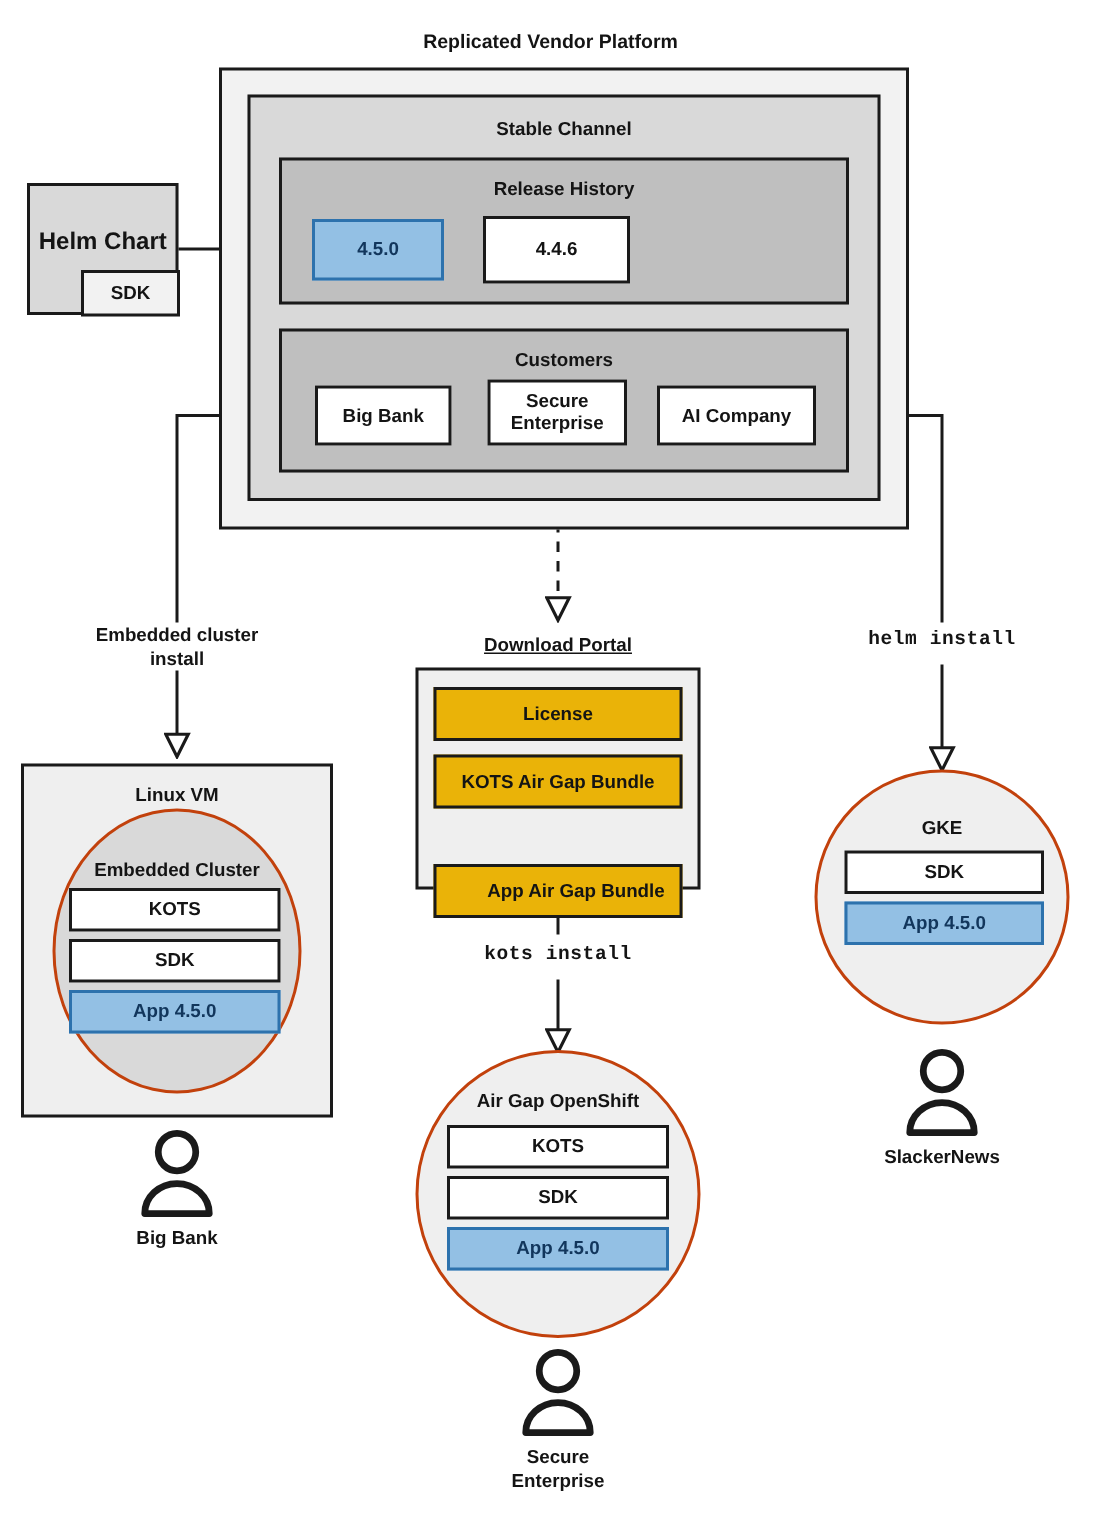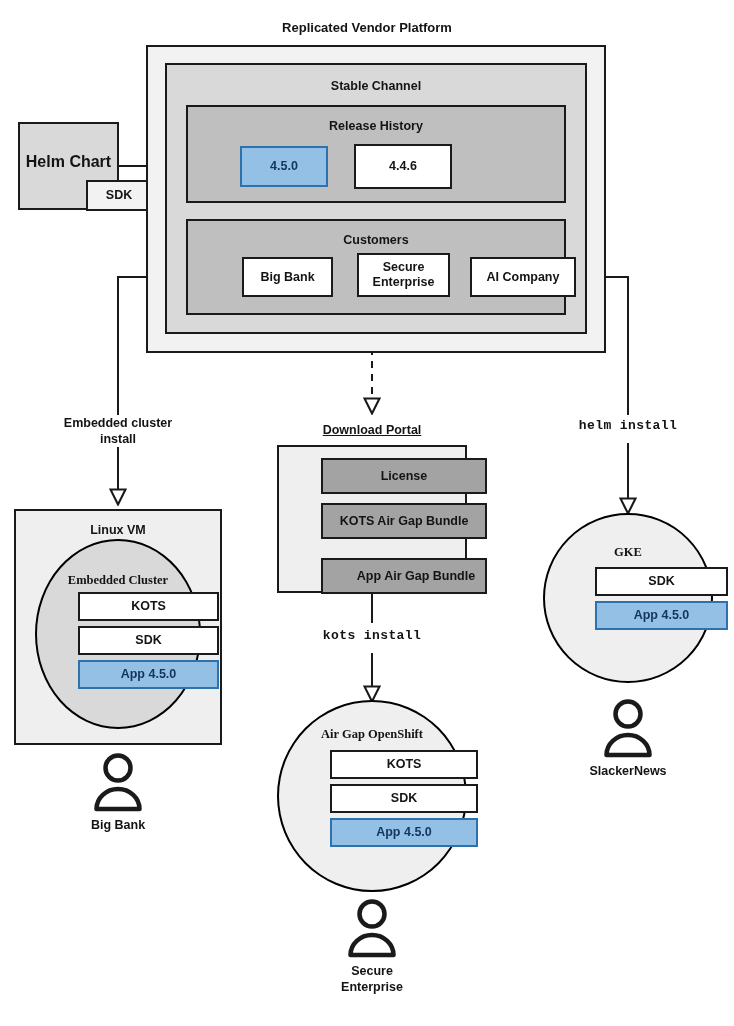--- a/index.html
+++ b/index.html
@@ -66,42 +66,40 @@
     background: #ffffff;
     color: #141414;
     font-weight: bold;
     font-size: 12.5px;
     display: flex;
     align-items: center;
     justify-content: center;
     text-align: center;
     line-height: 1.18;
     white-space: pre-line;
-    margin-left: 32px;
   }
   .chip.blue {
     background: #93c0e4;
     border-color: #2d72ad;
     color: #12365c;
   }
   .chip.gray {
-    background: #a3a3a3;
+    background: #eab308;
   }
   .chip.lightgray {
     background: #f2f2f2;
   }
 
   
   .ellipse {
     position: absolute;
     box-sizing: border-box;
-    border: 2px solid #000000;
+    border: 2px solid #c2410c;
     border-radius: 50%;
     background: #efefef;
-    font-family: Liberation Serif, serif;
   }
   .ellipse.dk { background: #d9d9d9; }
 
   .ellipse-title {
     position: absolute;
     left: 0;
     right: 0;
     text-align: center;
     font-weight: bold;
     color: #141414;
@@ -226,21 +224,21 @@
     <div class="ellipse-title" style="top:32px;">Embedded Cluster</div>
   </div>
   <div class="chip" style="left:46px; top:592px; width:141px; height:29px;">KOTS</div>
   <div class="chip" style="left:46px; top:626px; width:141px; height:29px;">SDK</div>
   <div class="chip blue" style="left:46px; top:660px; width:141px; height:29px;">App 4.5.0</div>
 
   <div class="edgelabel" style="left:292px; top:423px; width:160px;text-decoration:underline;">Download Portal</div>
   <div class="node boxnode" style="left:277px; top:445px; width:190px; height:148px; background:#efefef;"></div>
   <div class="chip gray" style="left:289px; top:458px; width:166px; height:36px;">License</div>
   <div class="chip gray" style="left:289px; top:503px; width:166px; height:36px;text-align:right;">KOTS Air Gap Bundle</div>
-  <div class="chip gray" style="left:289px; top:558px; width:166px; height:36px;padding-left:24px;">App Air Gap Bundle</div>
+  <div class="chip gray" style="left:289px; top:576px; width:166px; height:36px;padding-left:24px;">App Air Gap Bundle</div>
 
   <div class="ellipse" style="left:543px; top:513px; width:170px; height:170px;">
     <div class="ellipse-title" style="top:30px;">GKE</div>
   </div>
   <div class="chip" style="left:563px; top:567px; width:133px; height:29px;">SDK</div>
   <div class="chip blue" style="left:563px; top:601px; width:133px; height:29px;">App 4.5.0</div>
 
   <div class="ellipse" style="left:277px; top:700px; width:190px; height:192px;">
     <div class="ellipse-title" style="top:25px;">Air Gap OpenShift</div>
   </div>

